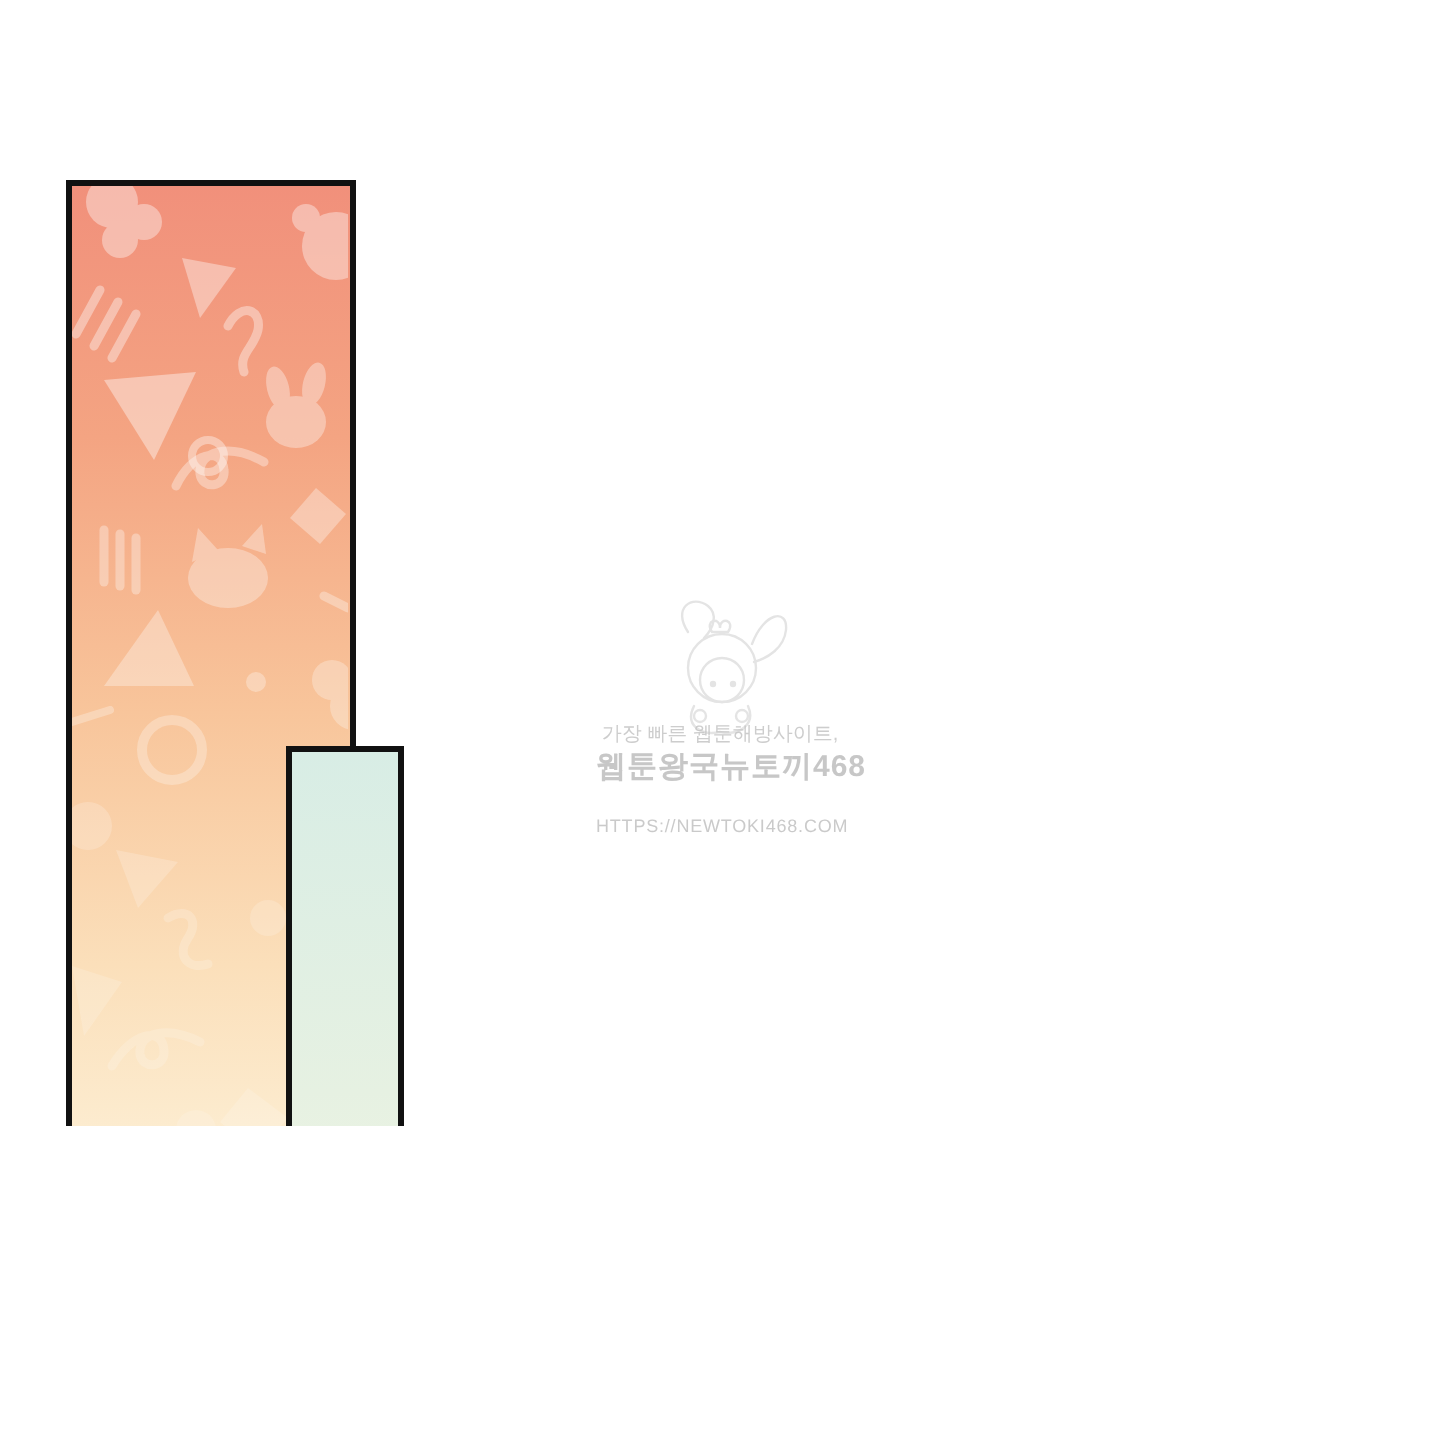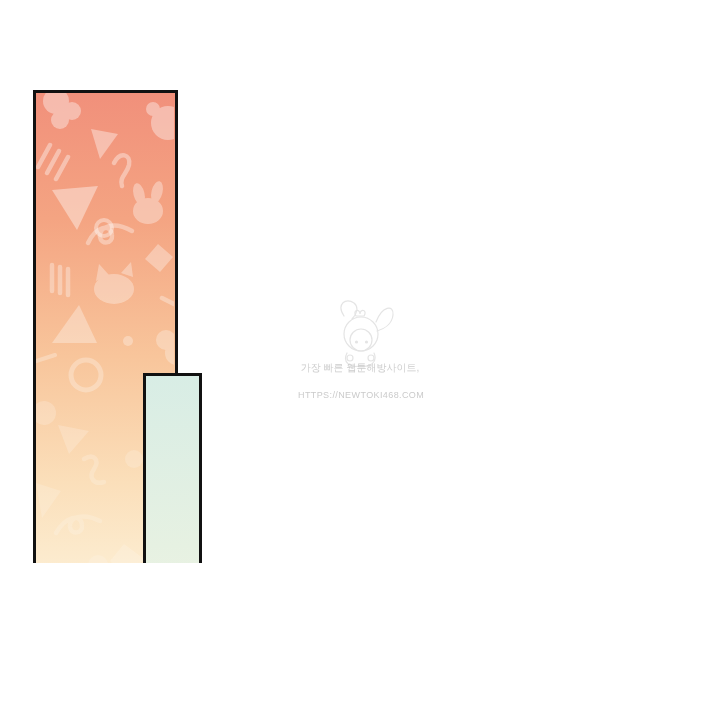--- a/index.html
+++ b/index.html
@@ -108,16 +108,17 @@
       <circle cx="47" cy="38" r="17"></circle>
       <circle cx="47" cy="44" r="11"></circle>
       <circle cx="42.5" cy="46" r="1.6" fill="#d6d6d6" stroke="none"></circle>
       <circle cx="52.5" cy="46" r="1.6" fill="#d6d6d6" stroke="none"></circle>
       <path d="M 42 20 C 38 14, 46 12, 46 18 C 46 12, 54 14, 50 20 Z"></path>
       <path d="M 33 57 C 28 67, 37 72, 46 70 C 56 72, 64 66, 60 57"></path>
       <circle cx="36" cy="62" r="3"></circle>
       <circle cx="57" cy="62" r="3"></circle>
     </svg>
     <div class="wm-line wm-tagline">가장 빠른 웹툰해방사이트,</div>
+    <div class="wm-line wm-site">웹툰왕국뉴토끼468</div>
     <div class="wm-line wm-url">HTTPS://NEWTOKI468.COM</div>
   </div>
 
 </div>
 
 </body></html>

